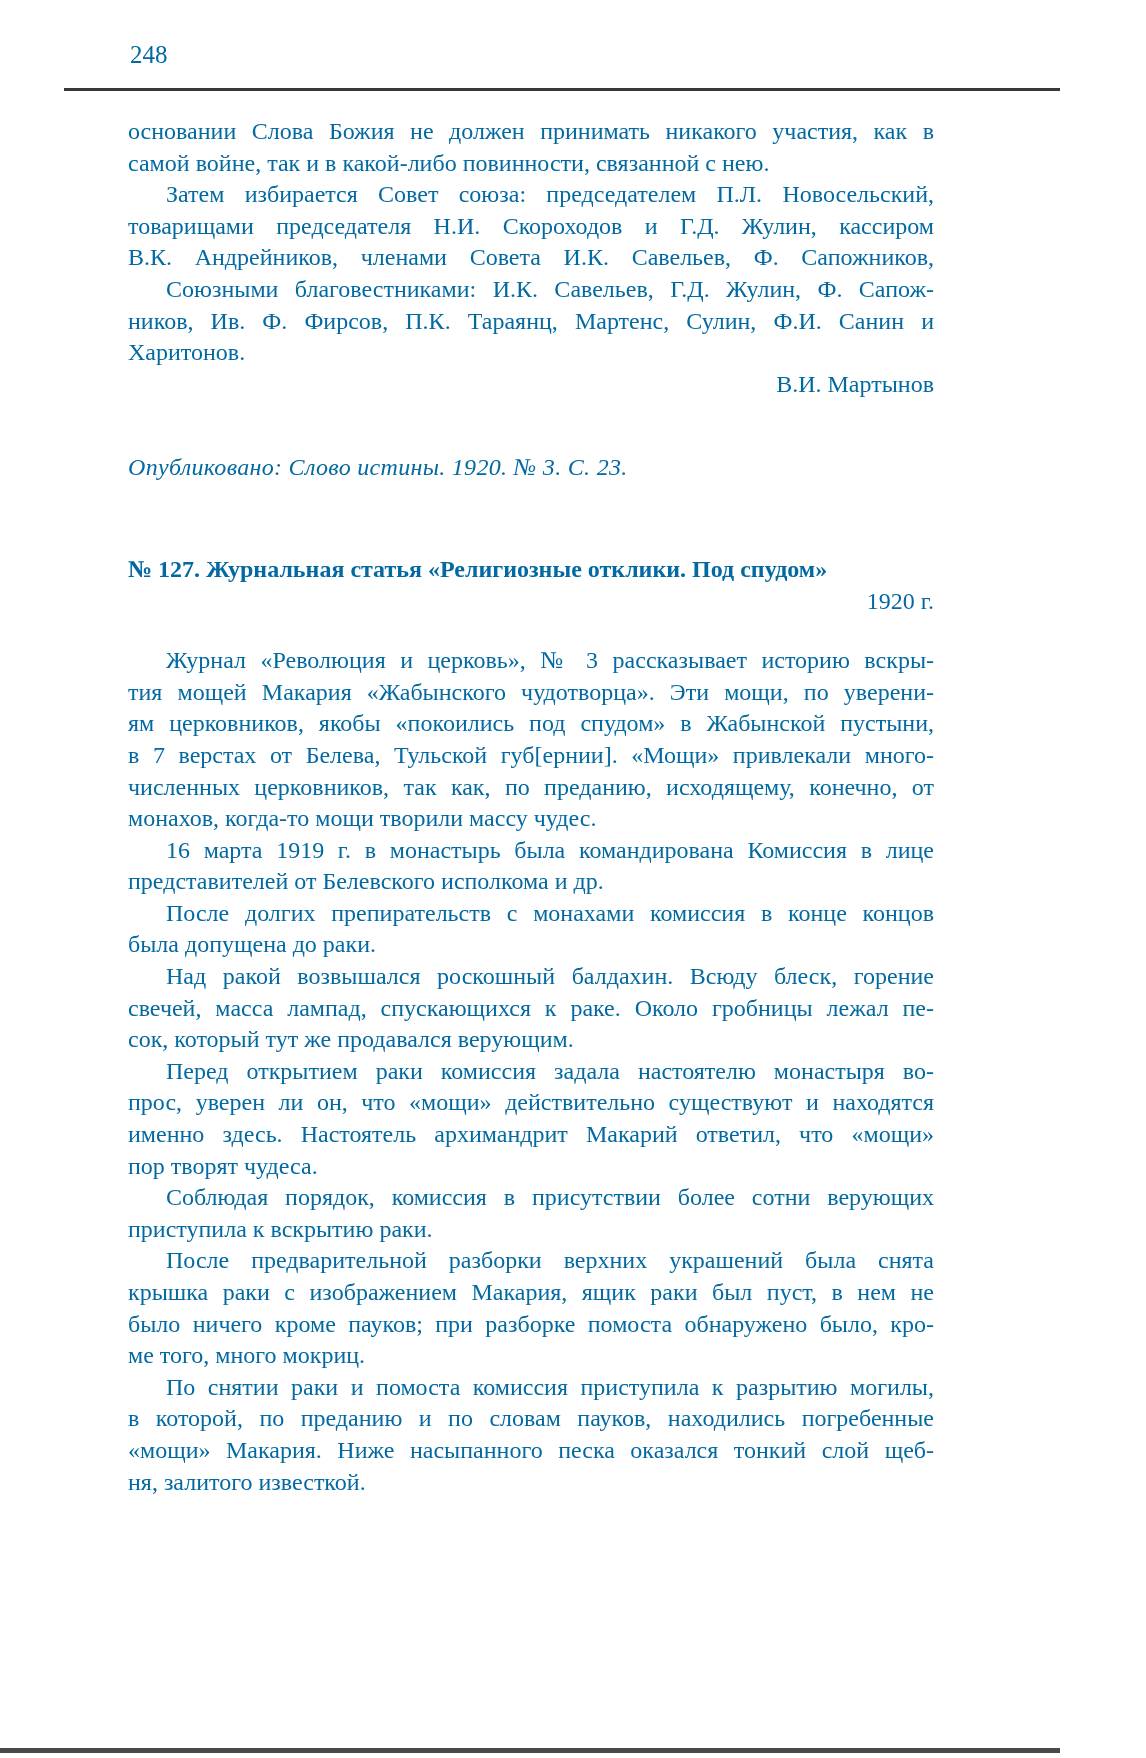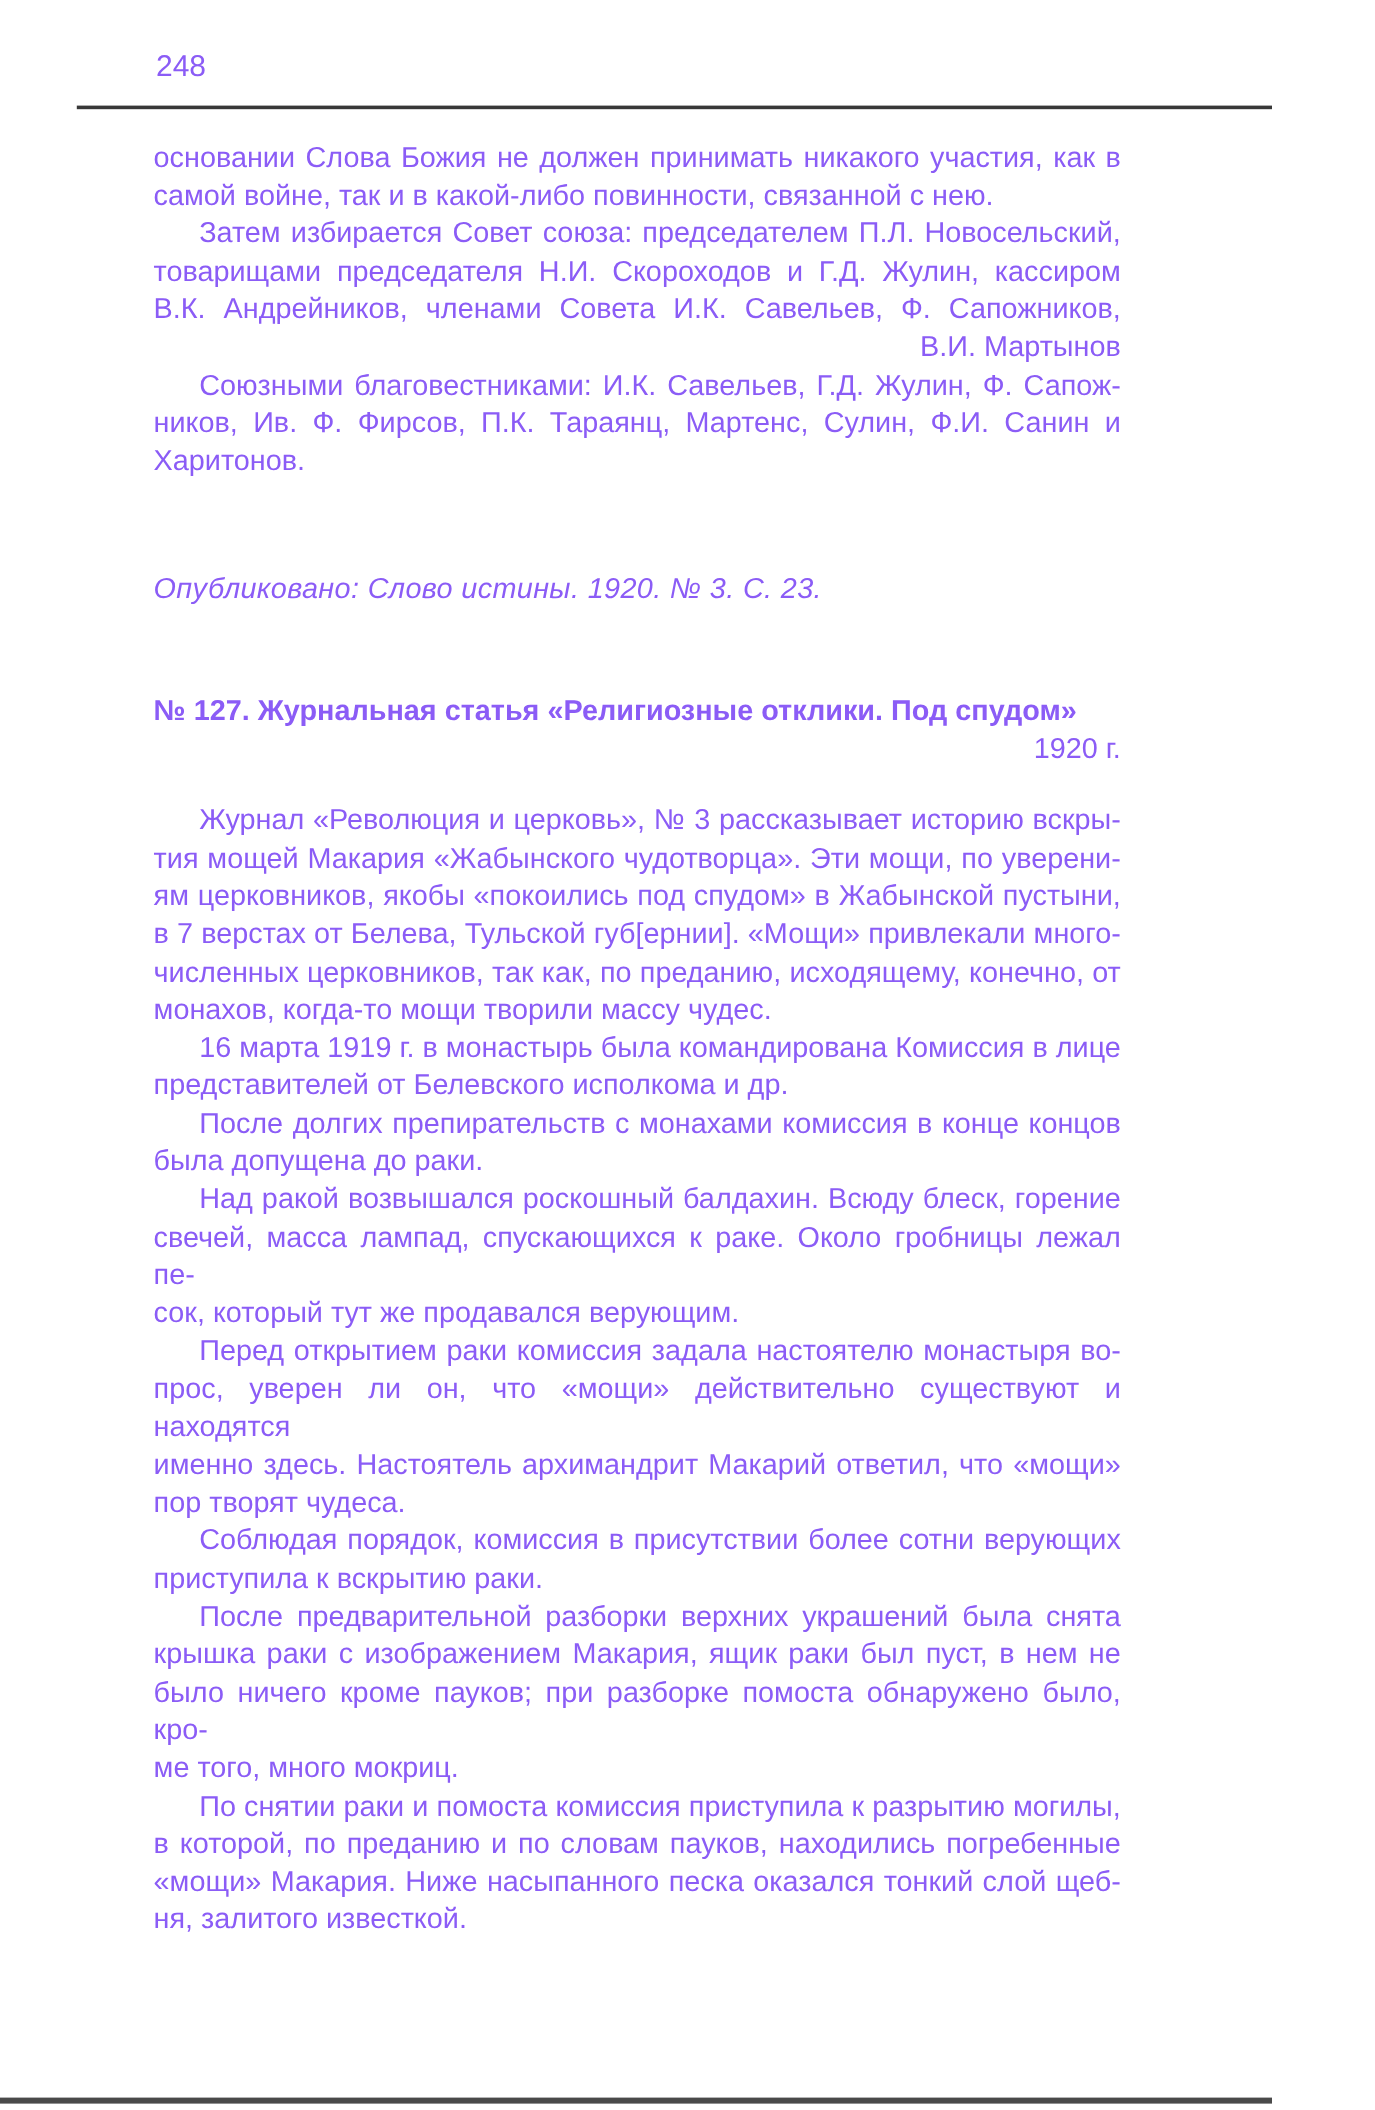--- a/index.html
+++ b/index.html
@@ -5,22 +5,22 @@
   html, body {
     margin: 0;
     padding: 0;
     background: #ffffff;
   }
   .page {
     position: relative;
     width: 1060px;
     height: 1758px;
     background: #ffffff;
-    font-family: Liberation Sans, sans-serif;
-    color: #8b5cf6;
+    font-family: Liberation Serif, serif;
+    color: #0369a1;
     overflow: hidden;
   }
   .page-number {
     position: absolute;
     left: 130px;
     top: 40px;
     font-size: 25px;
     line-height: 30px;
   }
   .header-rule {
@@ -46,21 +46,21 @@
   .line-last {
     text-align-last: left;
   }
   .line-indent {
     text-indent: 38px;
   }
   .block-signature .line {
     text-align-last: right;
   }
   .block-published {
-    margin-top: 75px;
+    margin-top: 52px;
   }
   .block-published .line {
     font-style: italic;
     text-align-last: left;
     letter-spacing: 0.3px;
   }
   .block-heading {
     margin-top: 70px;
     font-weight: 700;
   }
@@ -91,27 +91,27 @@
   <div class="text-block">
       <div class="block block-paragraph">
         <div class="line">основании Слова Божия не должен принимать никакого участия, как в</div>
         <div class="line line-last">самой войне, так и в какой-либо повинности, связанной с нею.</div>
       </div>
       <div class="block block-paragraph">
         <div class="line line-indent">Затем избирается Совет союза: председателем П.Л. Новосельский,</div>
         <div class="line">товарищами председателя Н.И. Скороходов и Г.Д. Жулин, кассиром</div>
         <div class="line">В.К. Андрейников, членами Совета И.К. Савельев, Ф. Сапожников,</div>
       </div>
-      <div class="block block-signature">
-        <div class="line line-last">В.И. Мартынов</div>
-      </div>
       <div class="block block-paragraph">
         <div class="line line-indent">Союзными благовестниками: И.К. Савельев, Г.Д. Жулин, Ф. Сапож-</div>
         <div class="line">ников, Ив. Ф. Фирсов, П.К. Тараянц, Мартенс, Сулин, Ф.И. Санин и</div>
         <div class="line line-last">Харитонов.</div>
+      </div>
+      <div class="block block-signature">
+        <div class="line line-last">В.И. Мартынов</div>
       </div>
       <div class="block block-published">
         <div class="line line-last">Опубликовано: Слово истины. 1920. № 3. С. 23.</div>
       </div>
       <div class="block block-heading">
         <div class="line line-last">№ 127. Журнальная статья «Религиозные отклики. Под спудом»</div>
       </div>
       <div class="block block-date">
         <div class="line line-last">1920 г.</div>
       </div>

